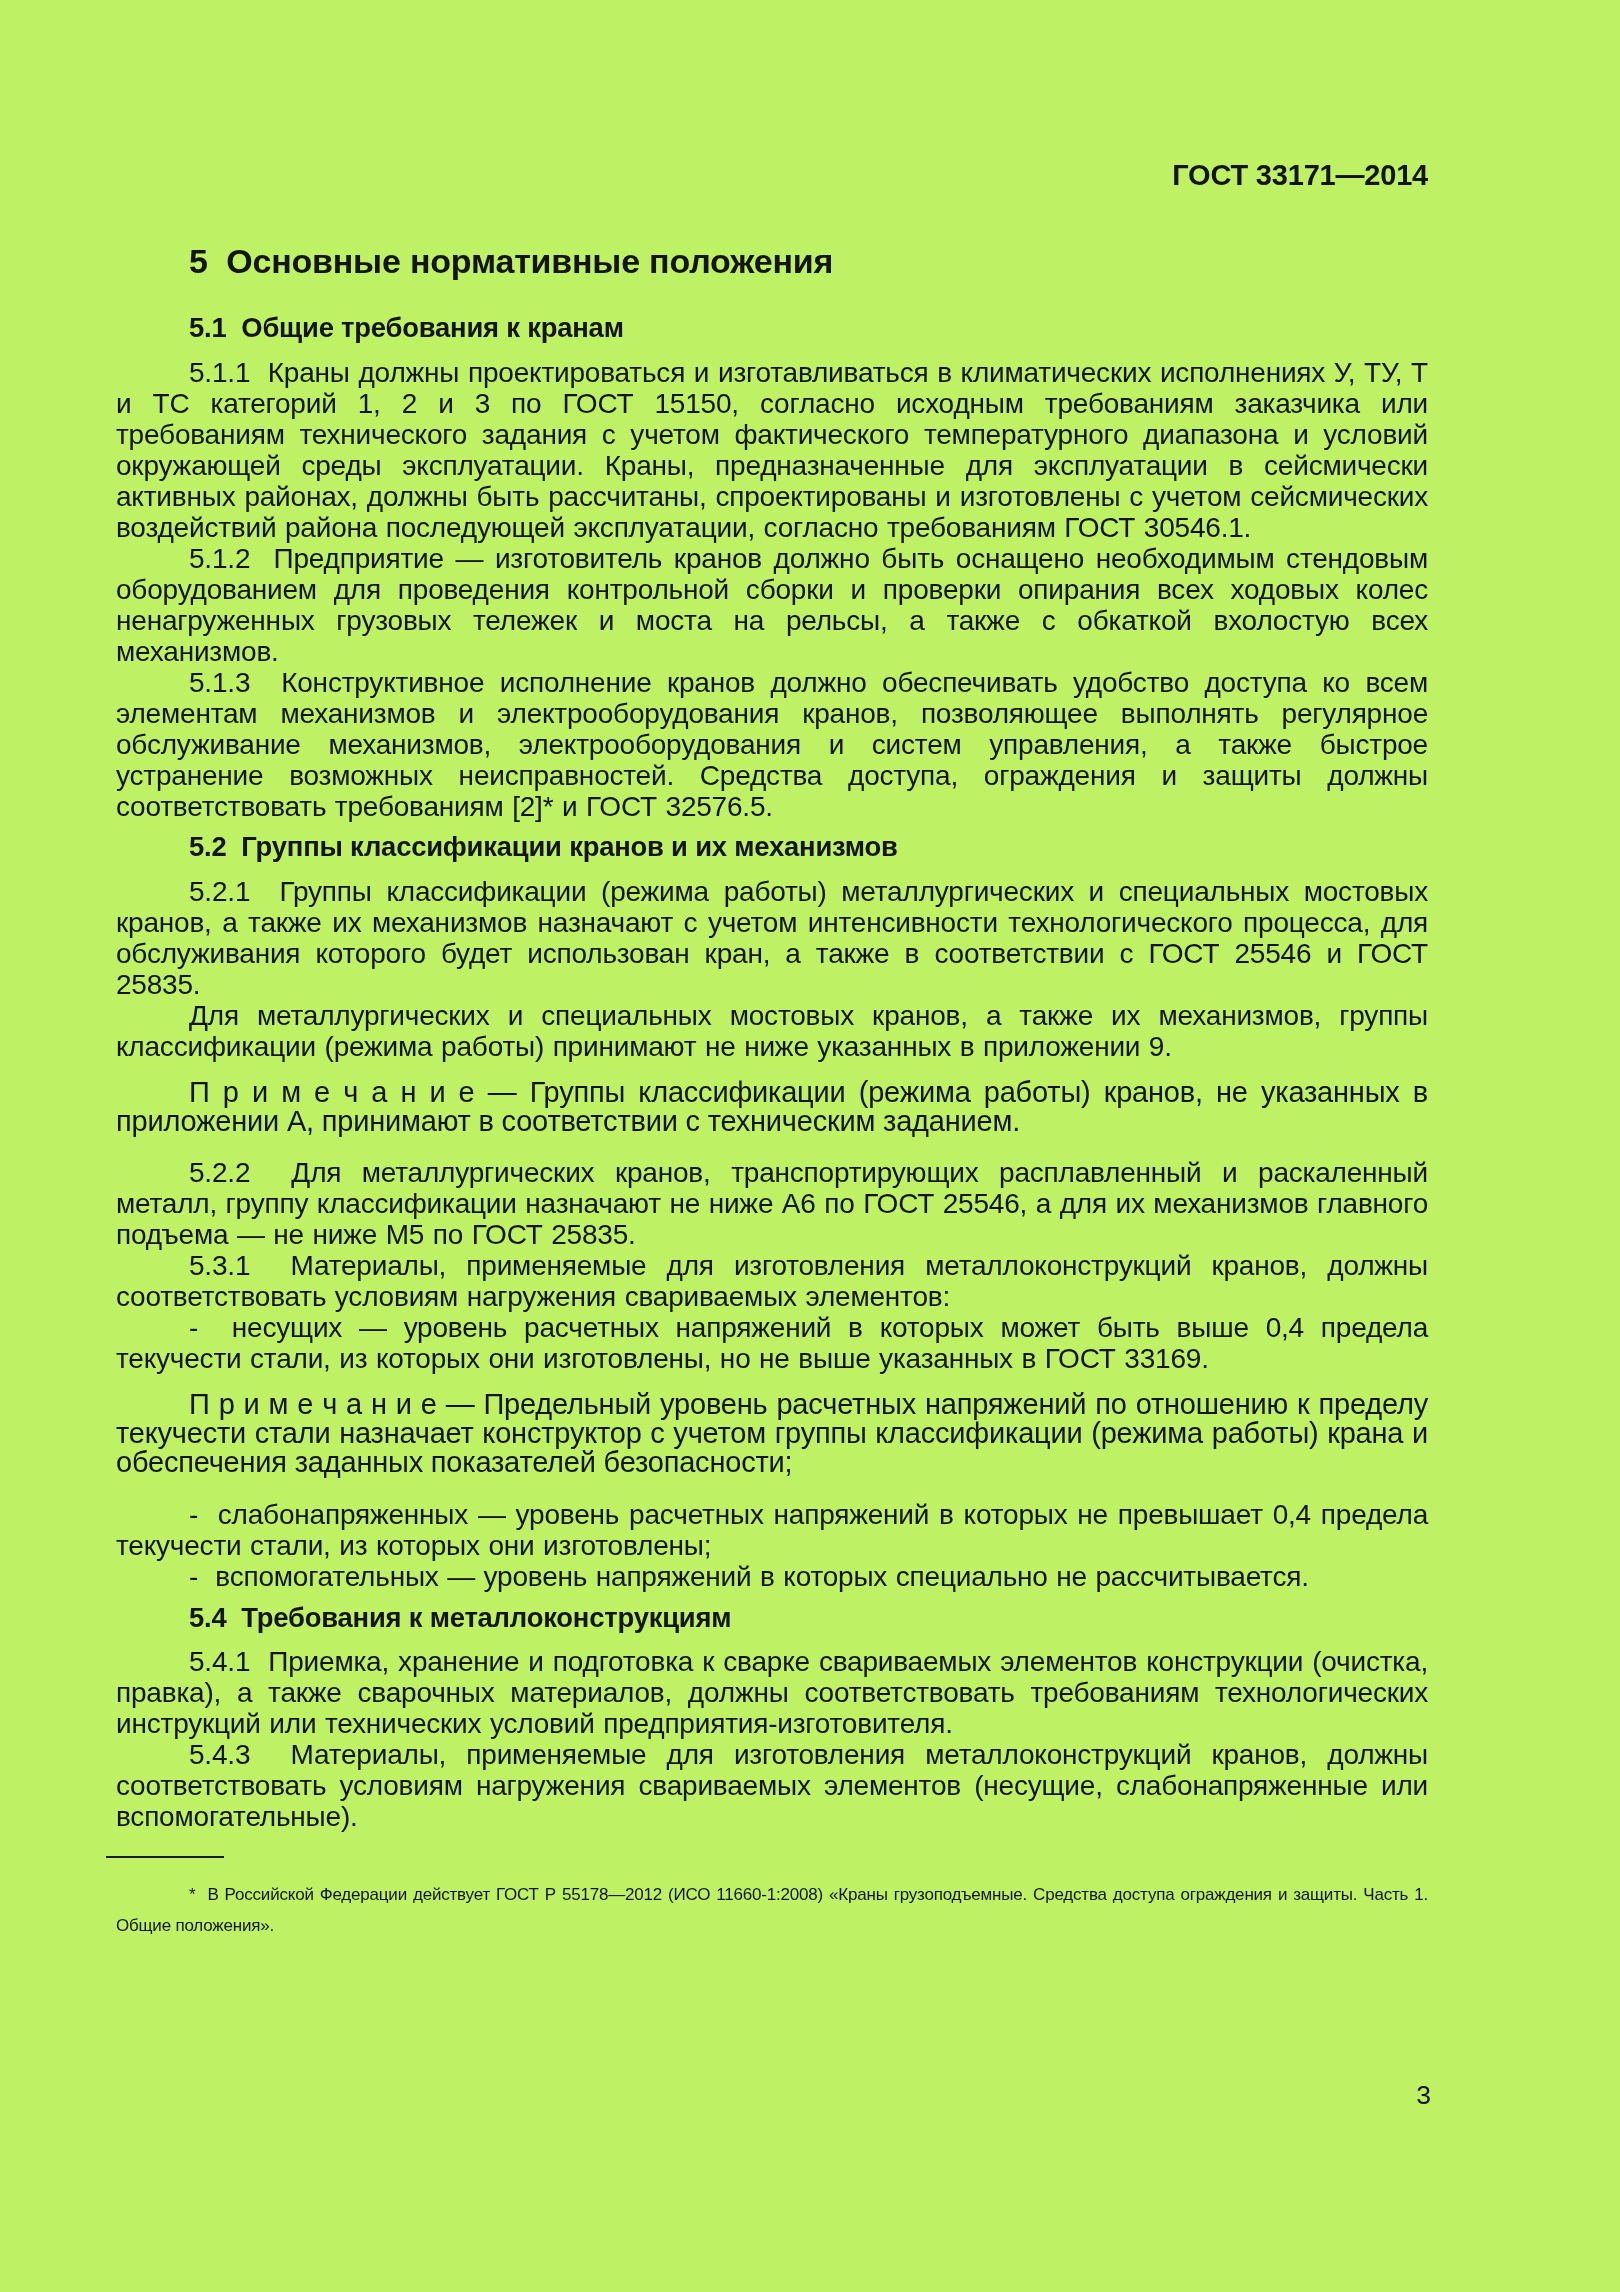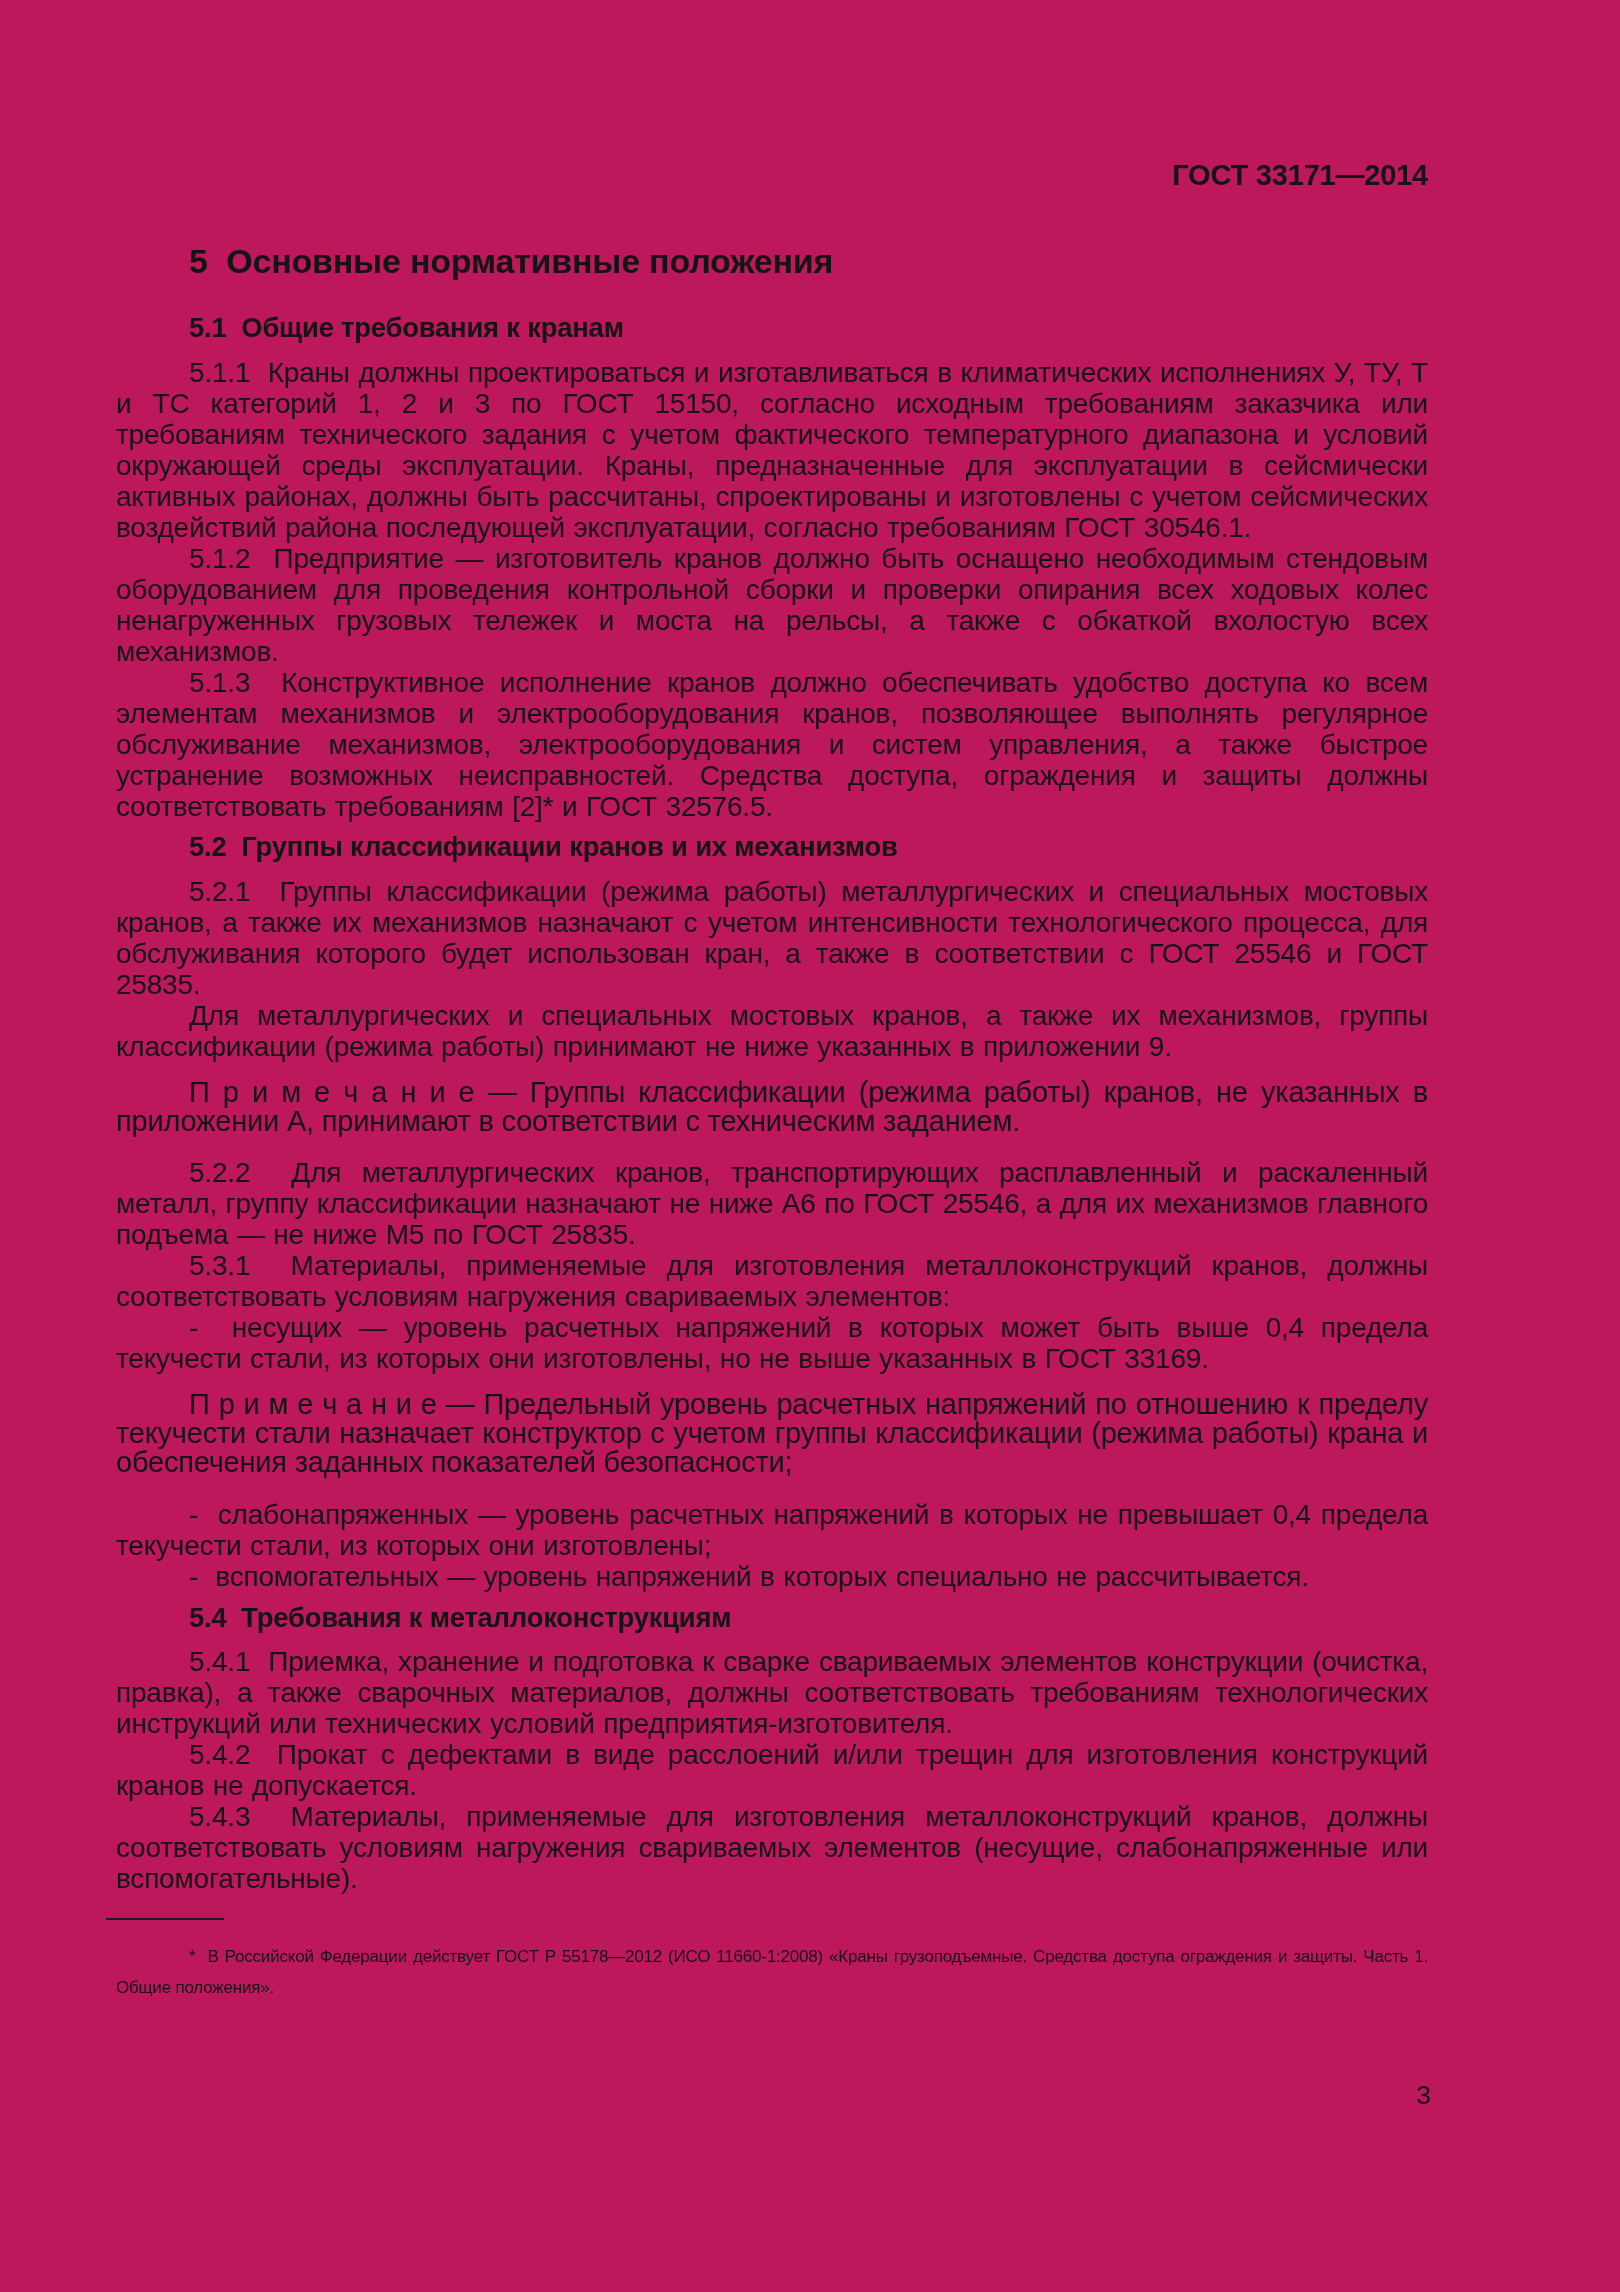--- a/index.html
+++ b/index.html
@@ -4,21 +4,21 @@
 <style>
   html, body {
     margin: 0;
     padding: 0;
     background: #ffffff;
   }
   .page {
     position: relative;
     width: 1620px;
     height: 2293px;
-    background: #be185d;
+    background: #bef264;
     box-sizing: border-box;
     padding: 0 192px 0 116px;
     font-family: "Liberation Sans", sans-serif;
     color: #141414;
     overflow: hidden;
   }
   .running-header {
     padding-top: 160px;
     margin: 0;
     text-align: right;
@@ -102,21 +102,20 @@
   <p class="body">5.2.2&nbsp;&nbsp;Для металлургических кранов, транспортирующих расплавленный и раскаленный металл, группу классификации назначают не ниже А6 по ГОСТ 25546, а для их механизмов главного подъема — не ниже М5 по ГОСТ 25835.</p>
 
   <p class="body">5.3.1&nbsp;&nbsp;Материалы, применяемые для изготовления металлоконструкций кранов, должны соответствовать условиям нагружения свариваемых элементов:</p>
   <p class="body">-&nbsp;&nbsp;несущих — уровень расчетных напряжений в которых может быть выше 0,4 предела текучести стали, из которых они изготовлены, но не выше указанных в ГОСТ 33169.</p>
   <p class="note">П&nbsp;р&nbsp;и&nbsp;м&nbsp;е&nbsp;ч&nbsp;а&nbsp;н&nbsp;и&nbsp;е — Предельный уровень расчетных напряжений по отношению к пределу текучести стали назначает конструктор с учетом группы классификации (режима работы) крана и обеспечения заданных показателей безопасности;</p>
   <p class="body">-&nbsp;&nbsp;слабонапряженных — уровень расчетных напряжений в которых не превышает 0,4 предела текучести стали, из которых они изготовлены;</p>
   <p class="body">-&nbsp;&nbsp;вспомогательных — уровень напряжений в которых специально не рассчитывается.</p>
 
   <h2 class="sub">5.4&nbsp;&nbsp;Требования к металлоконструкциям</h2>
   <p class="body">5.4.1&nbsp;&nbsp;Приемка, хранение и подготовка к сварке свариваемых элементов конструкции (очистка, правка), а также сварочных материалов, должны соответствовать требованиям технологических инструкций или технических условий предприятия-изготовителя.</p>
-  <p class="body">5.4.2&nbsp;&nbsp;Прокат с дефектами в виде расслоений и/или трещин для изготовления конструкций кранов не допускается.</p>
   <p class="body">5.4.3&nbsp;&nbsp;Материалы, применяемые для изготовления металлоконструкций кранов, должны соответствовать условиям нагружения свариваемых элементов (несущие, слабонапряженные или вспомогательные).</p>
 
   <hr class="footnote-rule">
   <p class="footnote">*&nbsp;&nbsp;В Российской Федерации действует ГОСТ Р 55178—2012 (ИСО 11660-1:2008) «Краны грузоподъемные. Средства доступа ограждения и защиты. Часть 1. Общие положения».</p>
 
   <div class="page-number">3</div>
 
 </div>
 
 

